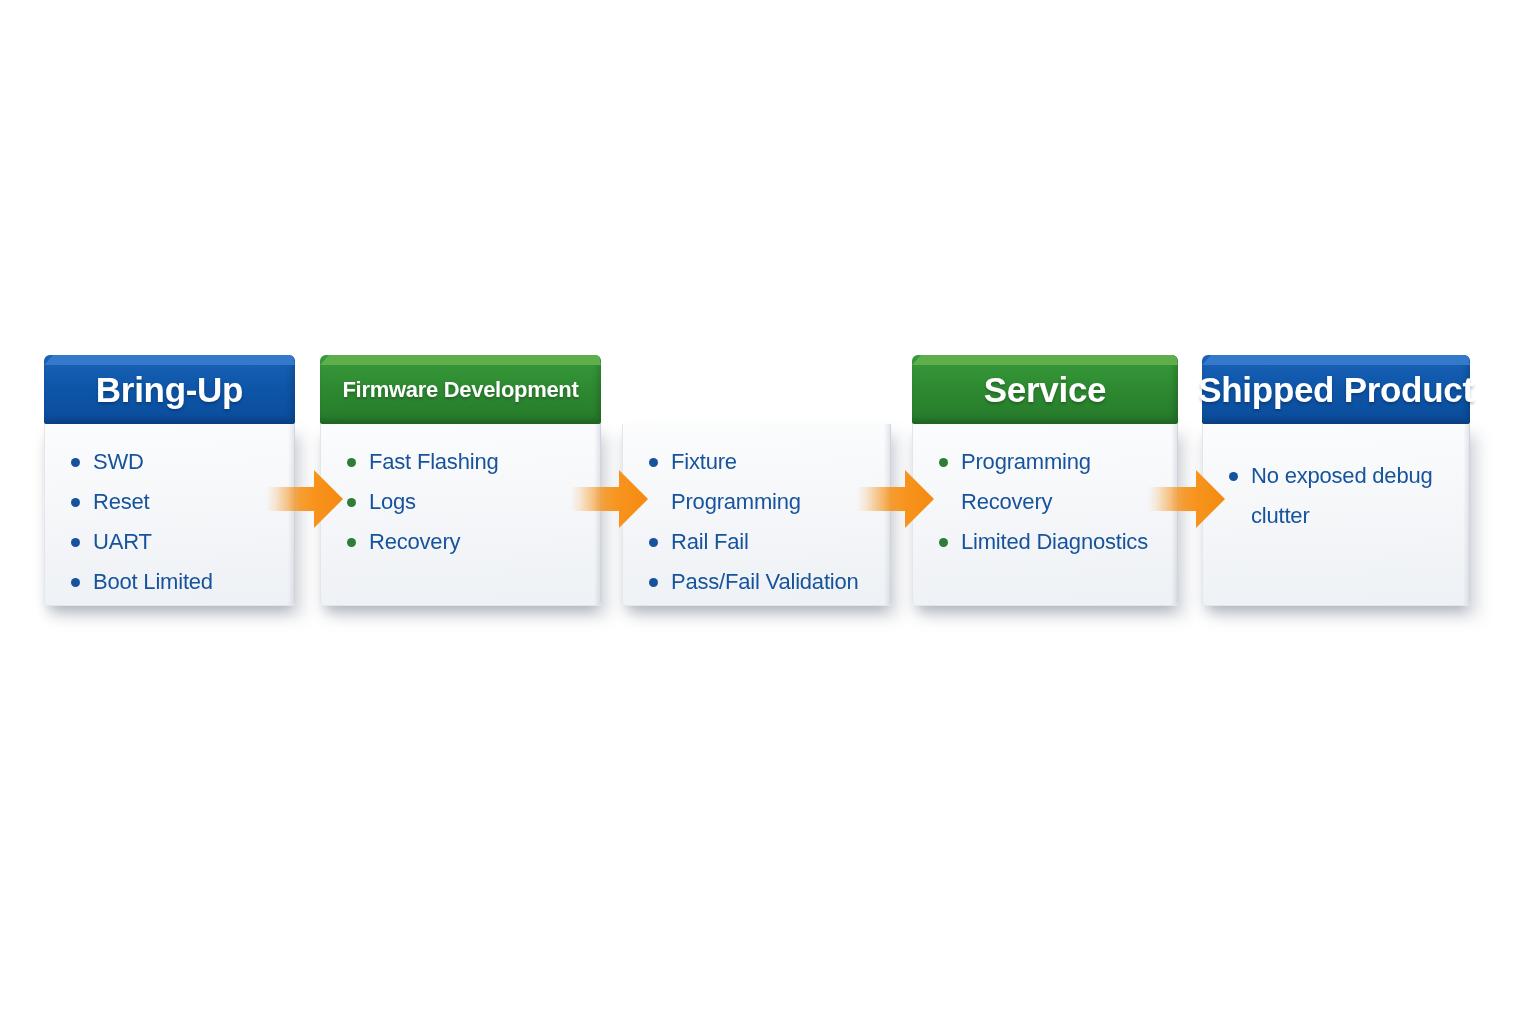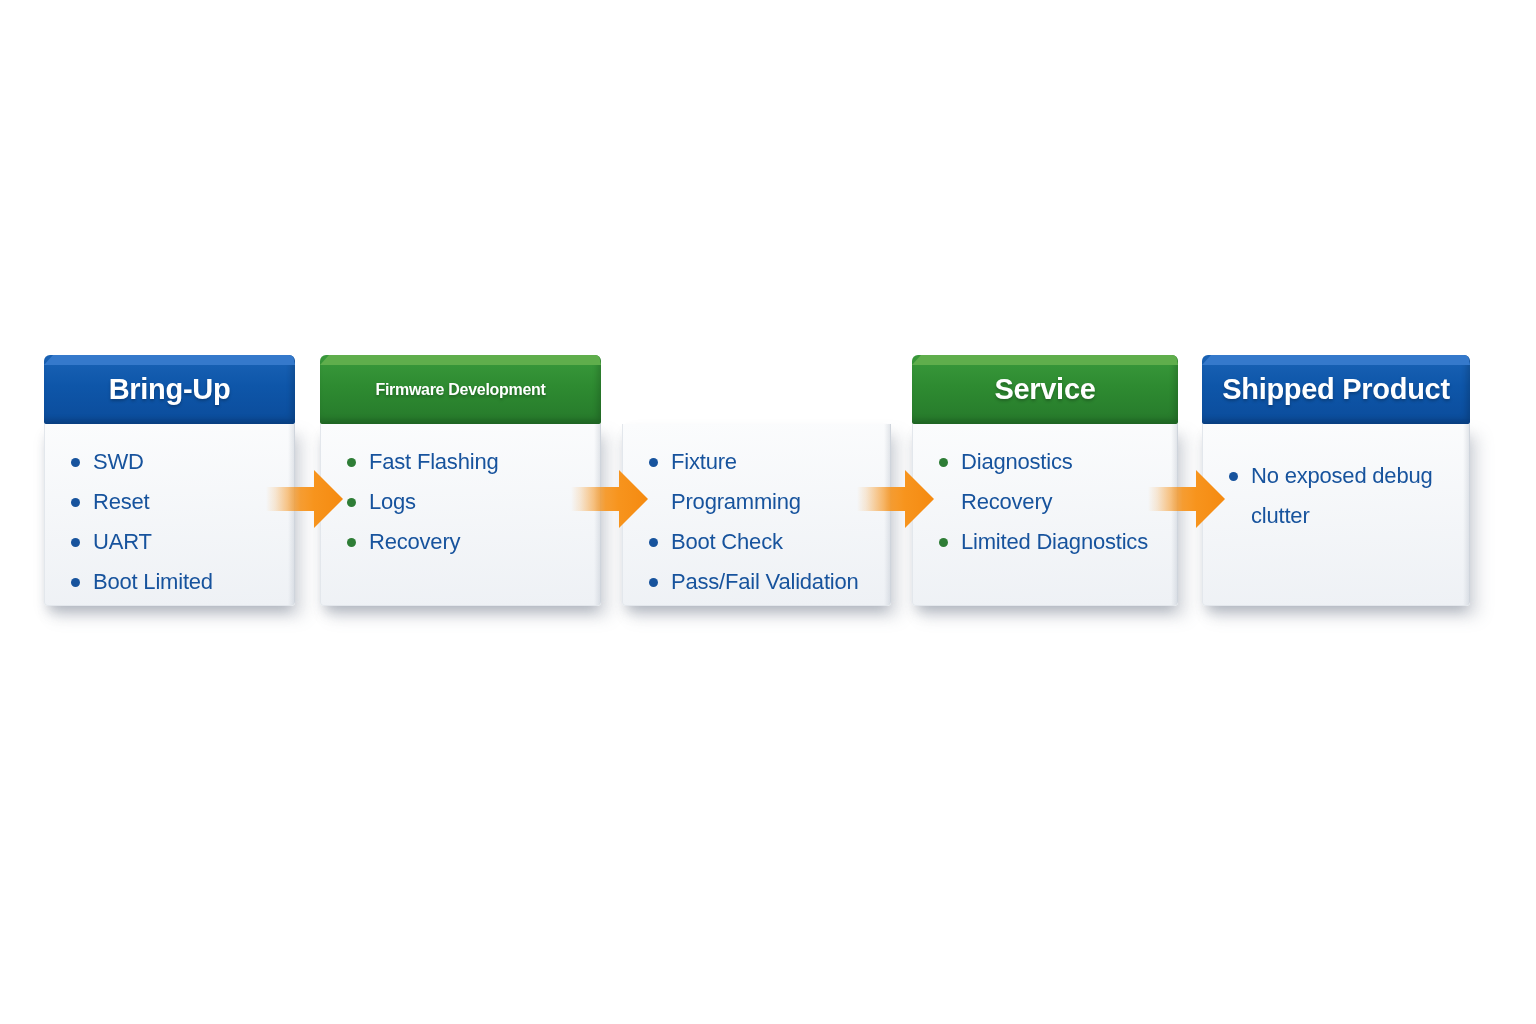--- a/index.html
+++ b/index.html
@@ -52,24 +52,24 @@
     content:"";position:absolute;left:0;right:0;top:0;height:10px;
     border-radius:6px 6px 0 0;
     clip-path:polygon(9px 0,calc(100% - 2px) 0,100% 100%,0 100%);
   }
   .theme-blue .card-header{background:linear-gradient(180deg,#1a63b6 0%,var(--header-blue-face) 45%,#0b4c9b 100%);}
   .theme-blue .card-header::before{background:var(--header-blue-top);}
   .theme-green .card-header{background:linear-gradient(180deg,#3a9a3c 0%,var(--header-green-face) 45%,#26792b 100%);}
   .theme-green .card-header::before{background:var(--header-green-top);}
 
   .card-title{
-    color:#ffffff;font-weight:700;font-size:29px;letter-spacing:-.3px;
+    color:#ffffff;font-weight:700;font-size:35px;letter-spacing:-.3px;
     text-shadow:0 2px 3px rgba(0,0,0,.25);white-space:nowrap;
   }
-  .card-title.compact{font-size:16px;}
+  .card-title.compact{font-size:22px;}
 
   .tab-row{position:absolute;left:0;right:0;top:69px;height:13px;pointer-events:none;}
   .tab{position:absolute;top:0;height:13px;background:linear-gradient(180deg,#fda426 0%,var(--accent-orange) 55%,#e87f00 100%);}
   .tab-left{left:0;width:27px;border-radius:0 0 0 3px;}
   .tab-right{right:0;width:31px;clip-path:polygon(0 0,100% 0,82% 100%,0 100%);}
 
   .item{display:flex;align-items:flex-start;margin:0;padding:0;}
   .dot{flex:0 0 9px;width:9px;height:9px;border-radius:50%;margin:16px 13px 0 0;background:var(--text-navy);}
   .theme-green .dot{background:var(--bullet-green);}
   .item-label{font-size:22px;line-height:40px;color:var(--text-navy);letter-spacing:-.2px;}
@@ -150,41 +150,41 @@
       <span class="tab tab-left"></span>
       <span class="tab tab-right"></span>
     </div>
     <ul class="card-body">
       <li class="item">
         <span class="dot"></span>
         <span class="item-label">Fixture Programming</span>
       </li>
       <li class="item">
         <span class="dot"></span>
-        <span class="item-label">Boot Check</span>
+        <span class="item-label">Rail Fail</span>
       </li>
       <li class="item">
         <span class="dot"></span>
         <span class="item-label">Pass/Fail Validation</span>
       </li>
     </ul>
   </div>
 
   <div class="card theme-green" style="left:912px;width:266px">
     <div class="card-header">
       <span class="card-title">Service</span>
     </div>
     <div class="tab-row">
       <span class="tab tab-left"></span>
       <span class="tab tab-right"></span>
     </div>
     <ul class="card-body">
       <li class="item">
         <span class="dot"></span>
-        <span class="item-label">Diagnostics Recovery</span>
+        <span class="item-label">Programming Recovery</span>
       </li>
       <li class="item">
         <span class="dot"></span>
         <span class="item-label">Limited Diagnostics</span>
       </li>
     </ul>
   </div>
 
   <div class="card theme-blue" style="left:1202px;width:268px">
     <div class="card-header">

